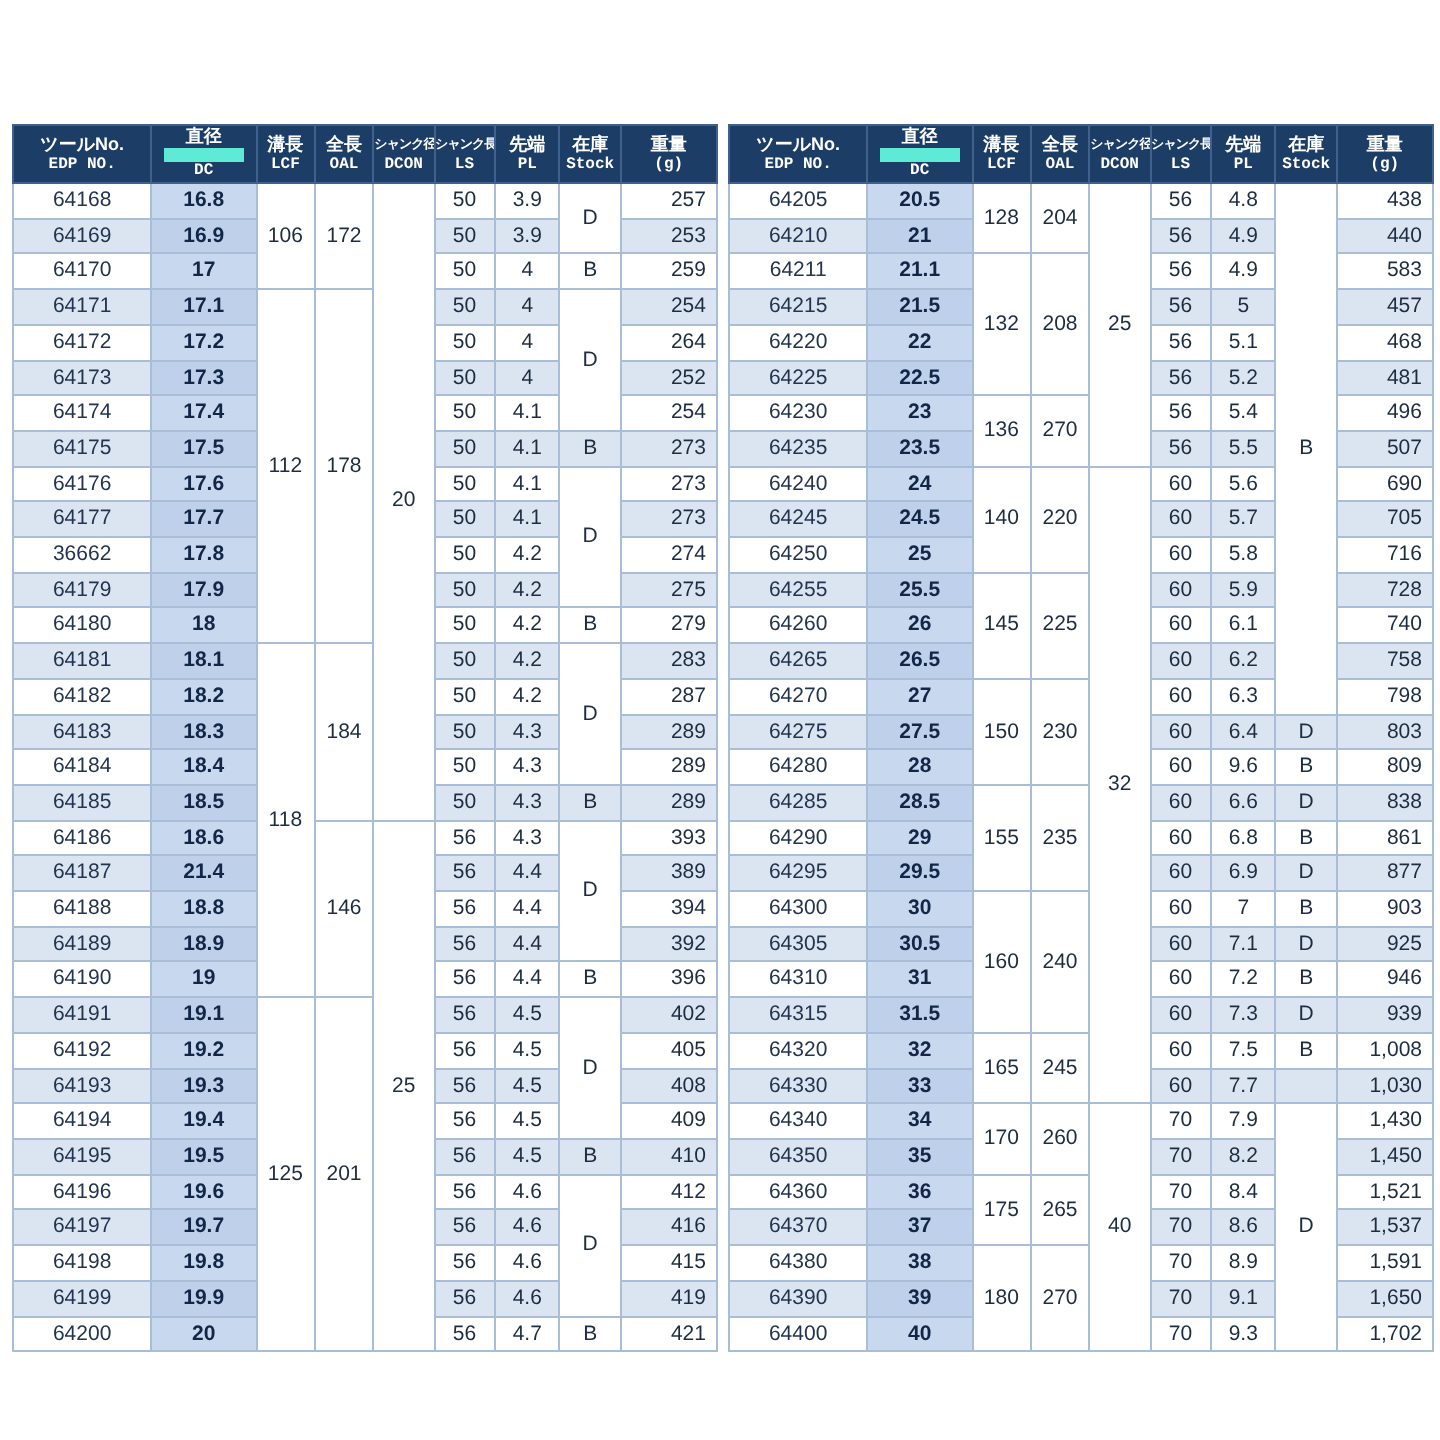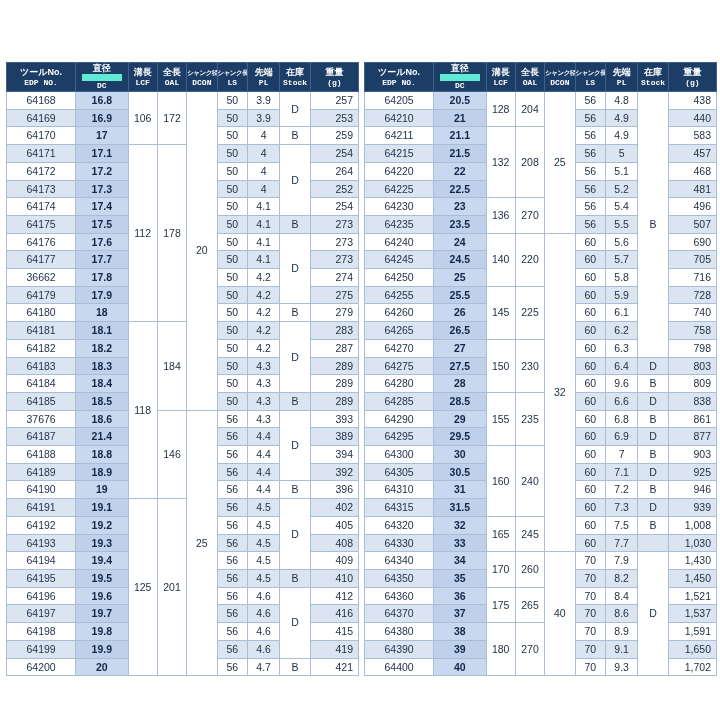--- a/index.html
+++ b/index.html
@@ -238,21 +238,21 @@
         </tr>
         <tr>
           <td class="edp">64185</td>
           <td class="dc">18.5</td>
           <td class="ls">50</td>
           <td class="pl">4.3</td>
           <td class="stock" rowspan="1">B</td>
           <td class="wt">289</td>
         </tr>
         <tr>
-          <td class="edp">37676</td>
+          <td class="edp">64186</td>
           <td class="dc">18.6</td>
           <td class="oal merged" rowspan="5">146</td>
           <td class="dcon merged" rowspan="15">25</td>
           <td class="ls">56</td>
           <td class="pl">4.3</td>
           <td class="stock merged" rowspan="4">D</td>
           <td class="wt">393</td>
         </tr>
         <tr>
           <td class="edp">64187</td>

